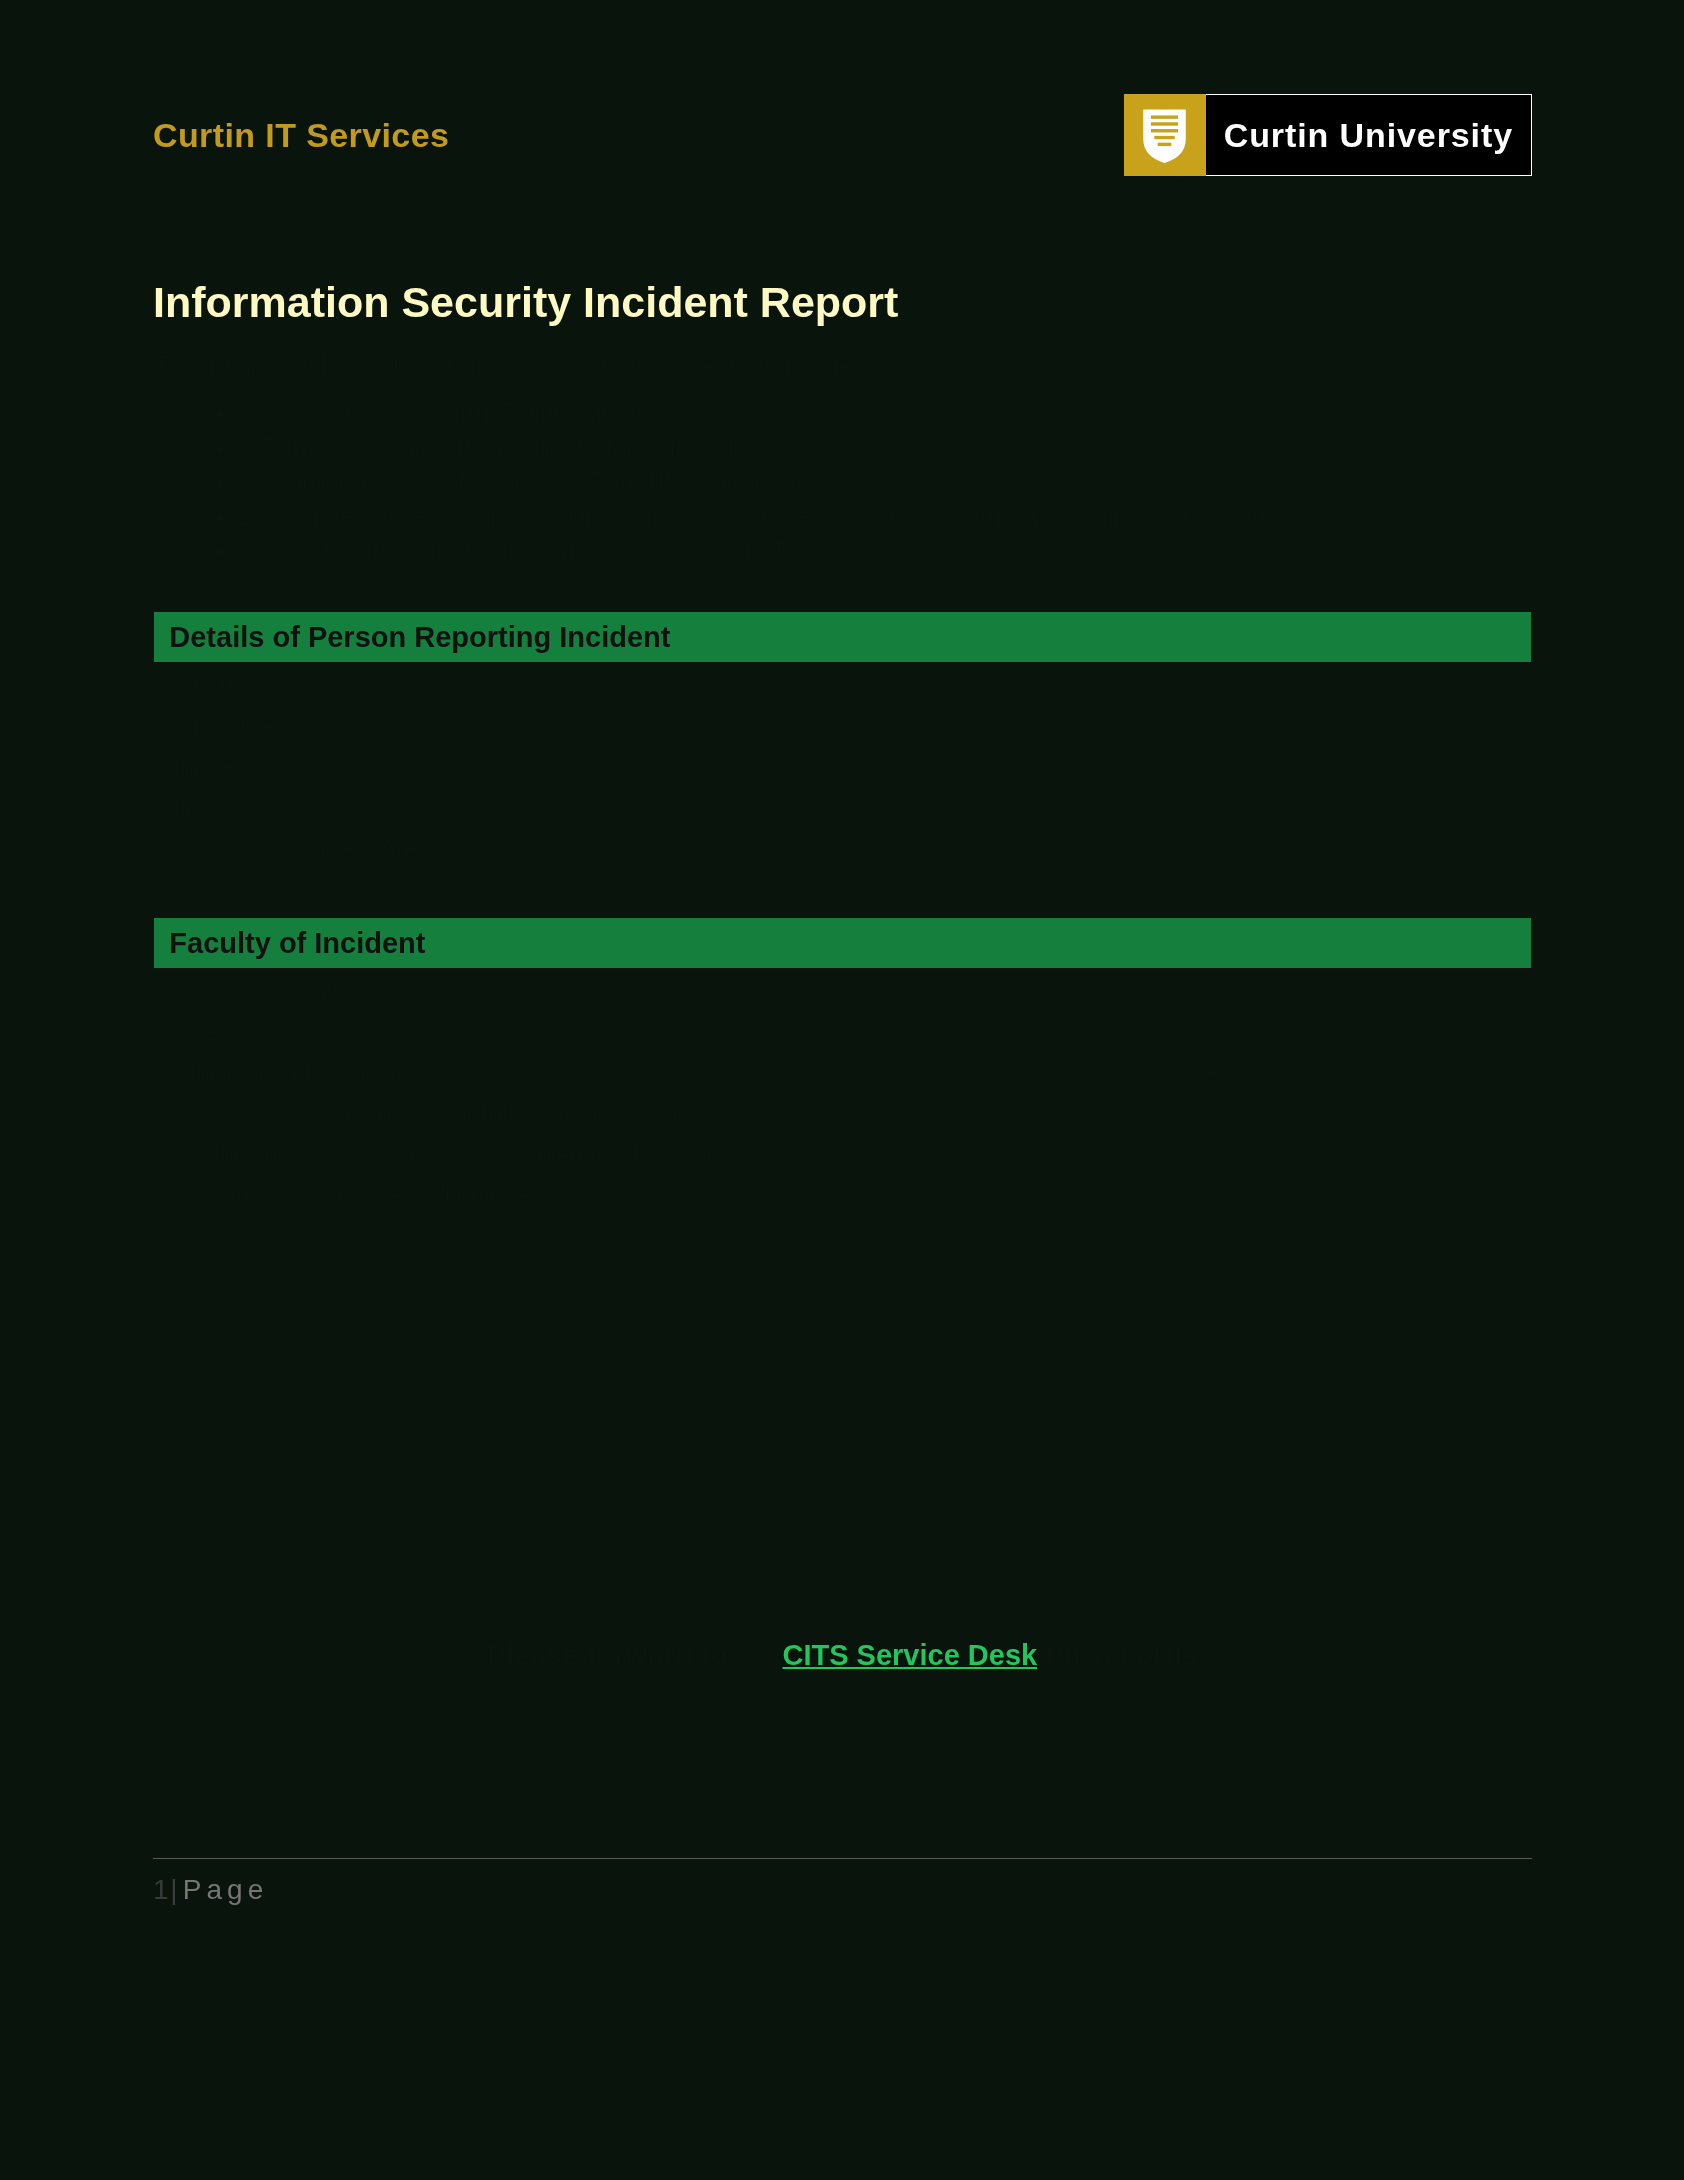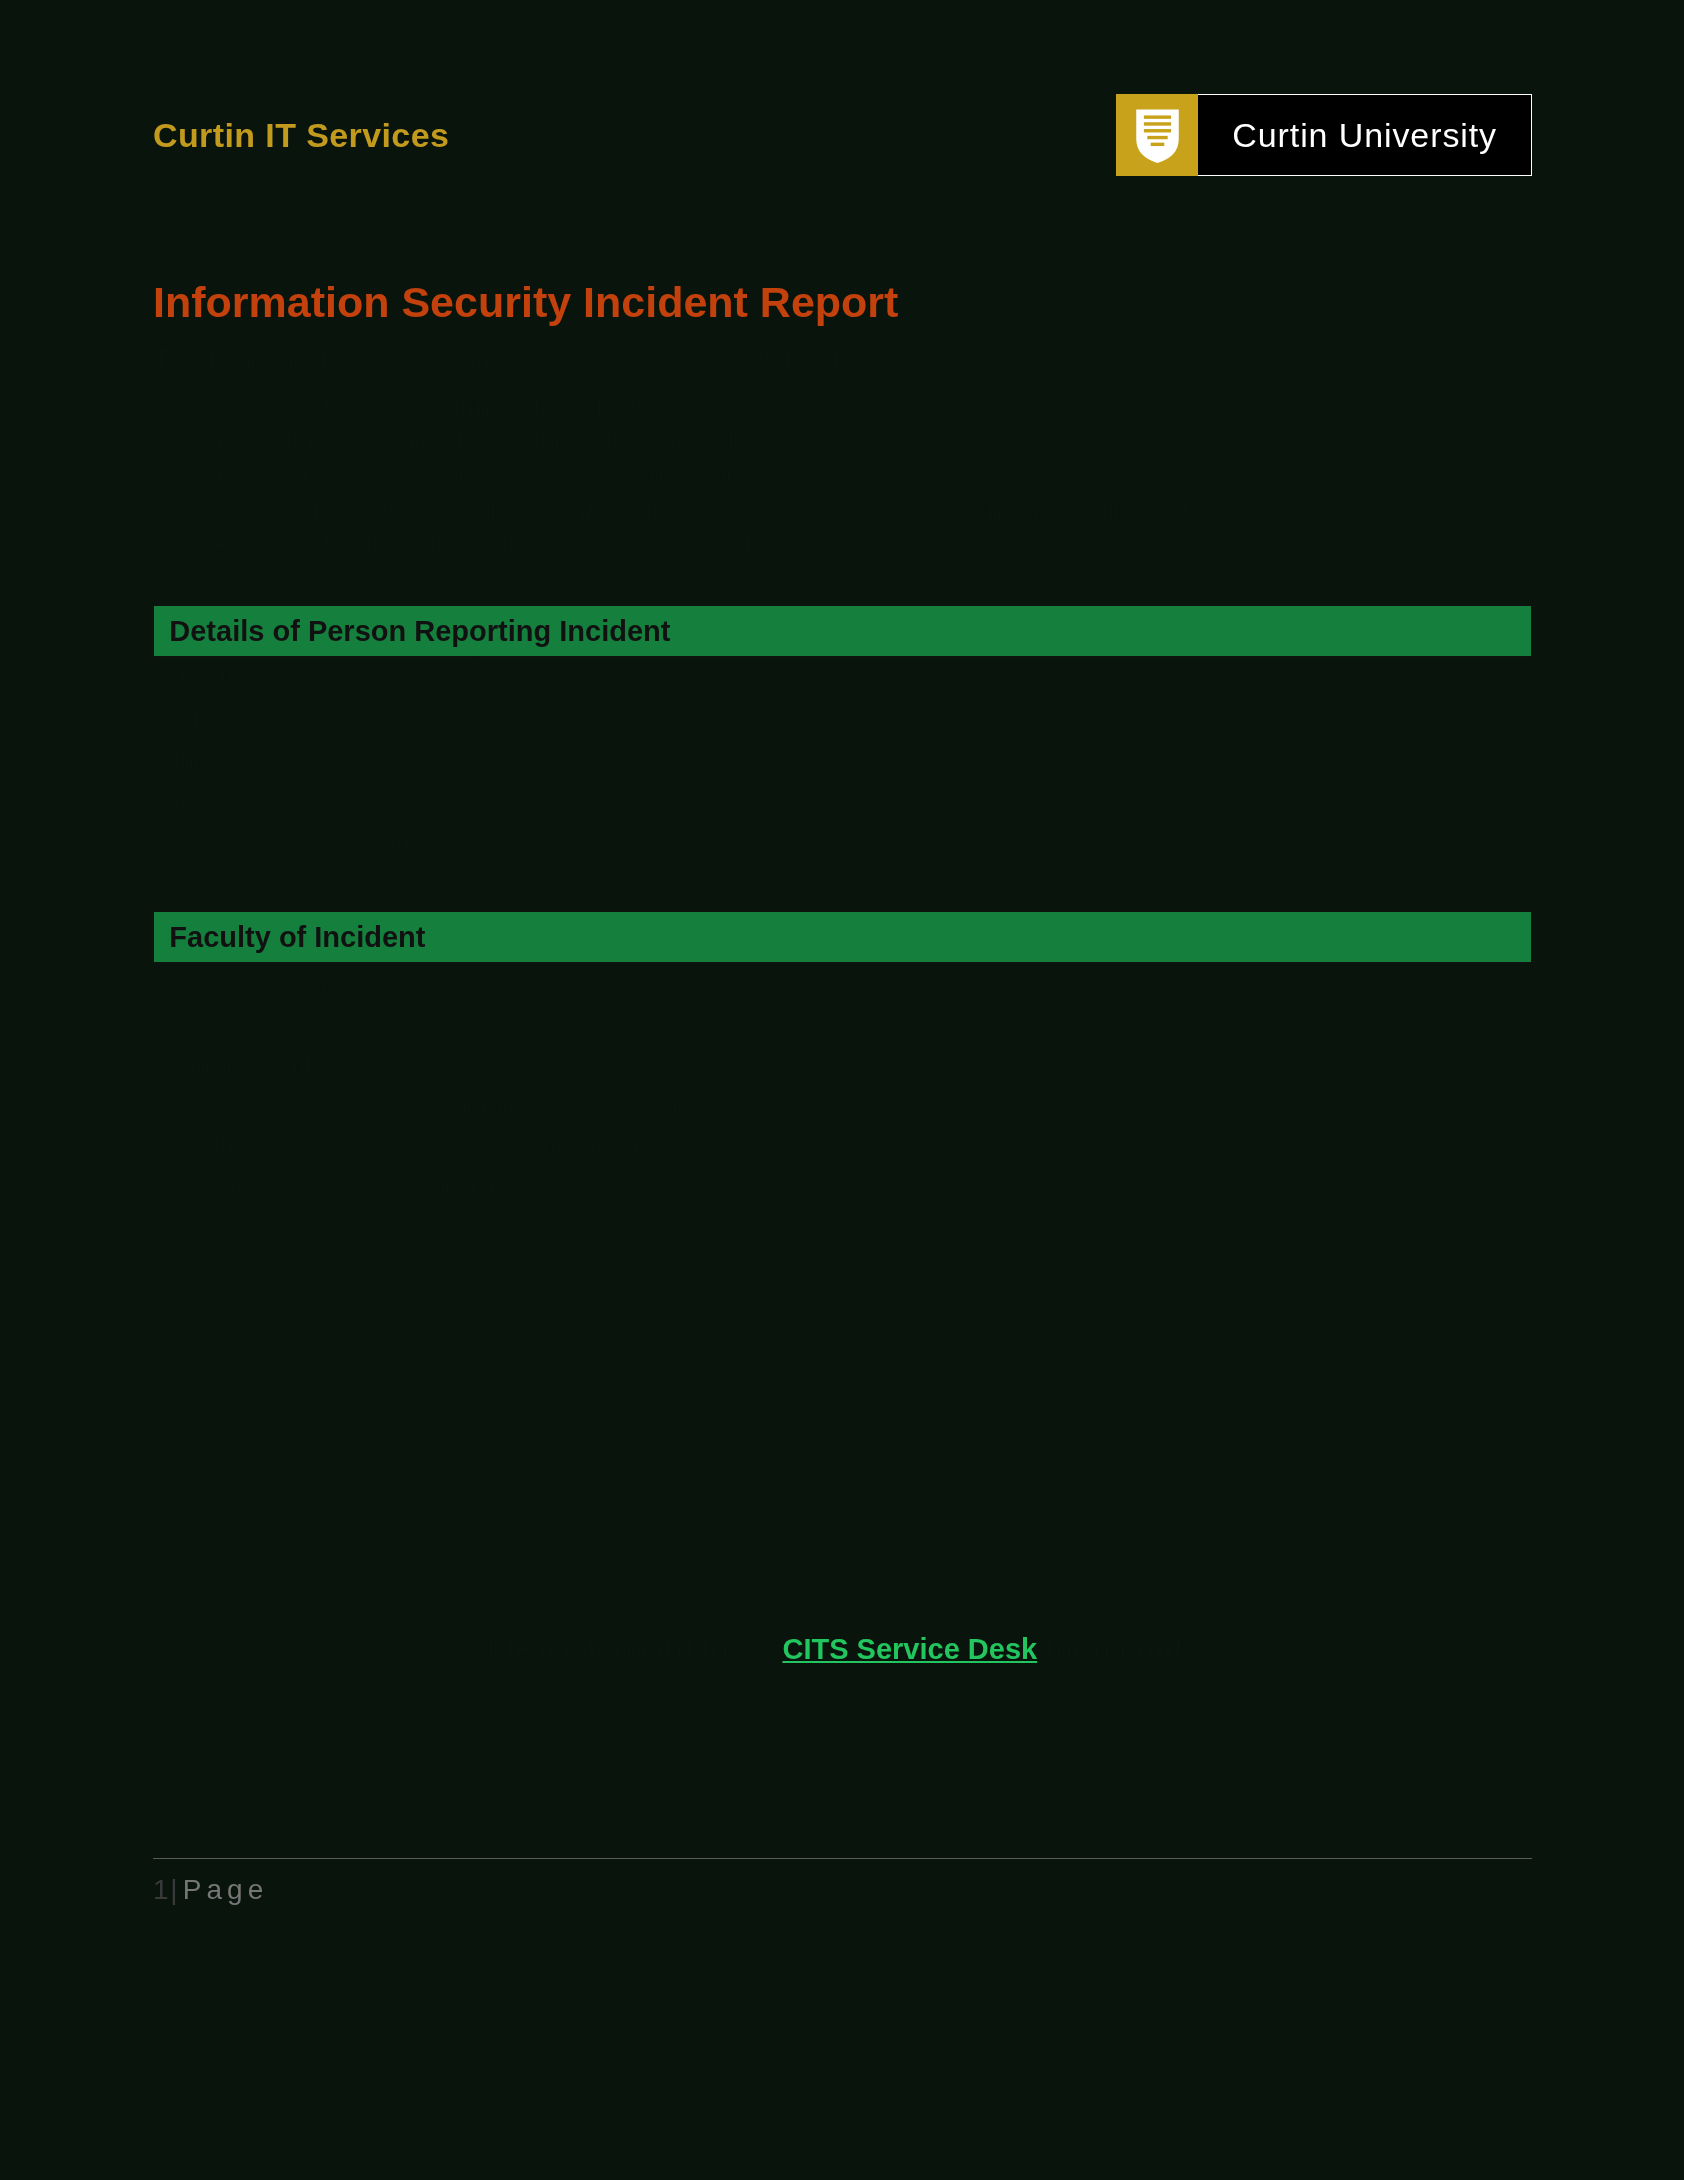--- a/index.html
+++ b/index.html
@@ -41,33 +41,33 @@
     align-items: center;
     justify-content: center;
   }
   .uni-logo .crest svg { width: 51px; height: 60px; }
   .uni-logo .name {
     background: #000;
     border: 1.7px solid #fff;
     border-left: none;
     display: flex;
     align-items: center;
-    padding: 0 34px;
+    padding: 0 18px;
     color: #fff;
     font-size: 34px;
-    font-weight: 400;
+    font-weight: 700;
     letter-spacing: 0.9px;
     white-space: nowrap;
   }
 
   .doc-title {
-    color: #c2410c;
+    color: #fef9c3;
     font-size: 43px;
     font-weight: 700;
-    margin-bottom: 18px;
+    margin-bottom: 24px;
   }
   .intro-line {
     color: #0a150e;
     font-size: 25.6px;
     margin-bottom: 15.3px;
   }
   ul.intro-list {
     list-style: disc;
     padding-left: 85px;
     margin-bottom: 43px;

